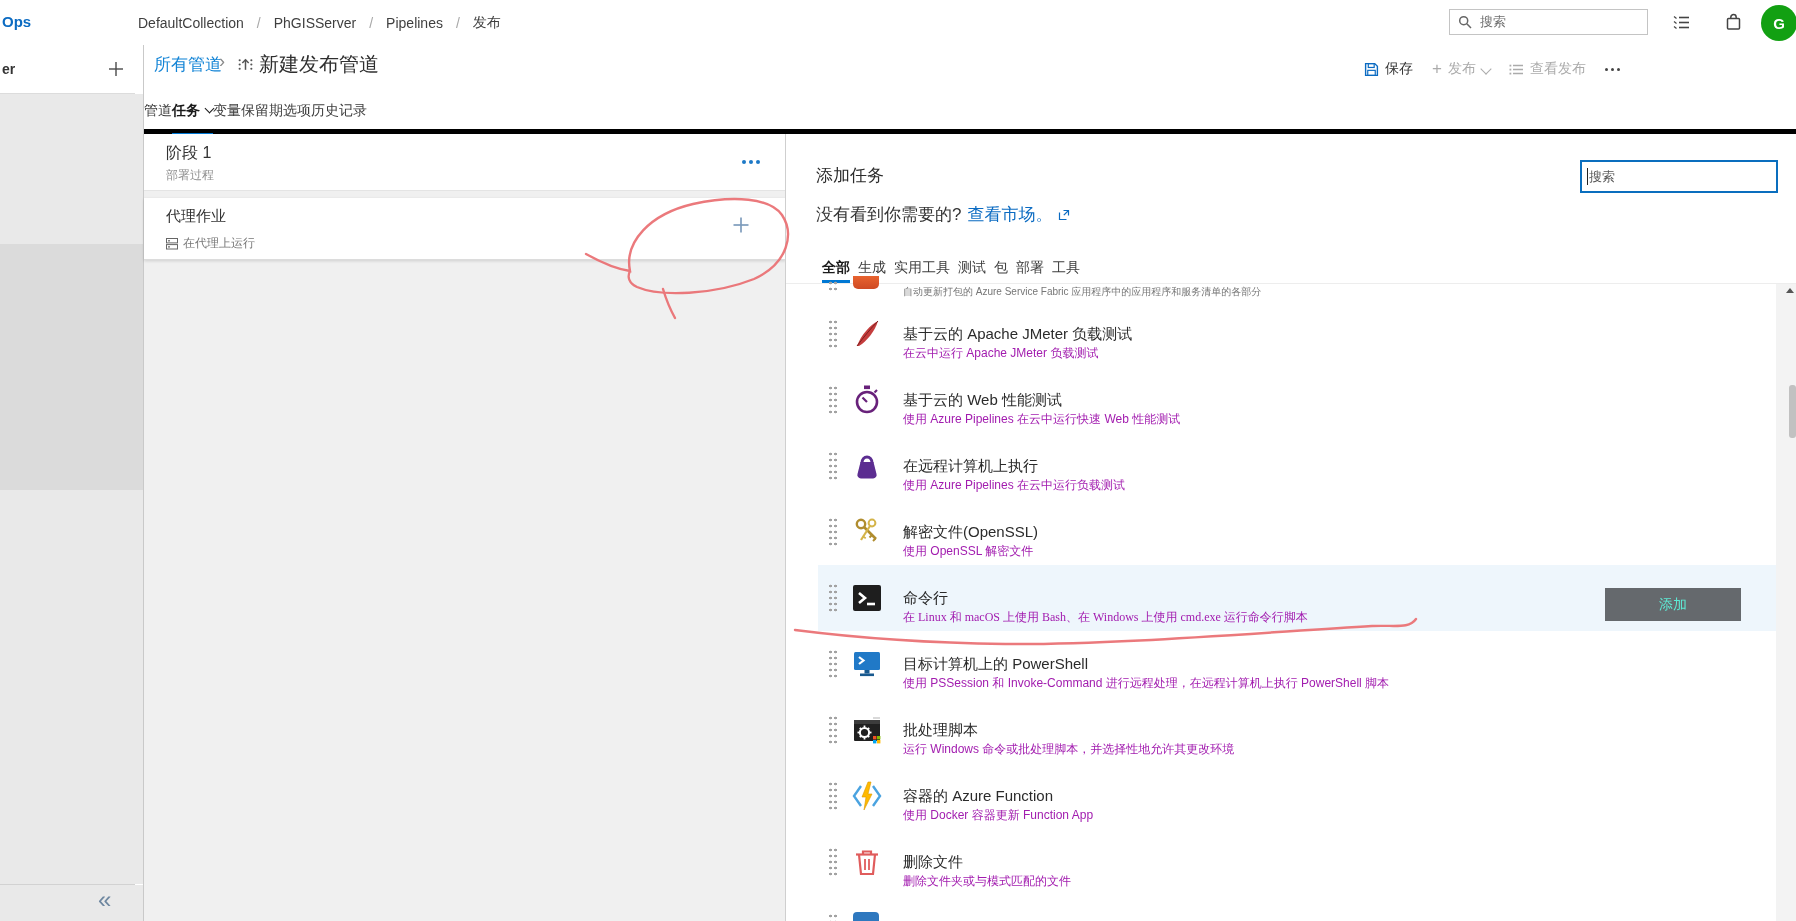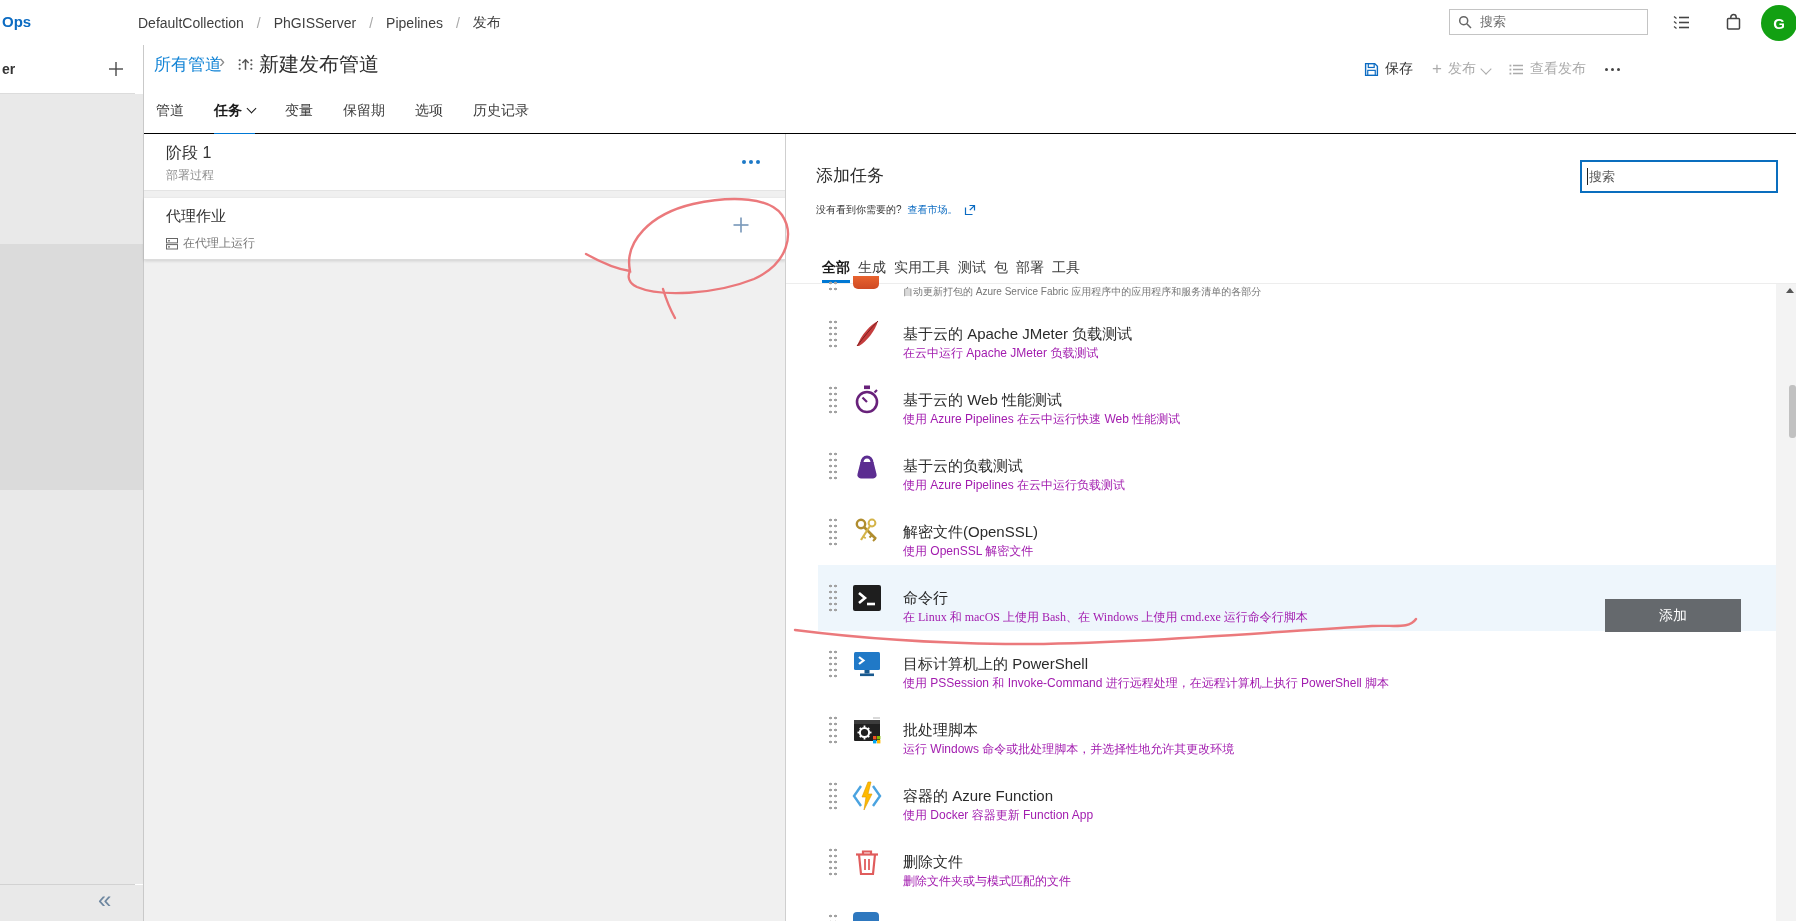--- a/index.html
+++ b/index.html
@@ -38,62 +38,62 @@
   .pagetitle{left:259px;top:51px;font-size:20px;color:#2f2f2f;}
   .actions{left:1356px;top:57px;display:flex;gap:19px;align-items:center;height:24px;}
   .act{display:flex;align-items:center;gap:6px;font-size:14px;cursor:pointer;}
   .act.on{color:#333;margin-left:8px;}
   .act.off{color:#ababab;cursor:default;}
   .chev{display:inline-block;width:7px;height:7px;border-right:1.6px solid currentColor;
         border-bottom:1.6px solid currentColor;transform:rotate(45deg);vertical-align:3px;}
   .moredots{display:flex;gap:3px;align-items:center;cursor:pointer;}
   .moredots i{width:3px;height:3px;border-radius:50%;background:#444;}
   
-  .tabbar{left:144px;top:88px;width:1652px;height:46px;background:#fff;border-bottom:1px solid #000000;
-          display:flex;gap:30px;padding-left:12px;box-sizing:border-box;}
+  .tabbar{left:144px;top:88px;width:1652px;height:46px;background:#fff;border-bottom:5px solid #000000;
+          display:flex;padding-left:0;box-sizing:border-box;}
   .ptab{font-size:14px;color:#3d3d3d;height:45px;line-height:45px;cursor:pointer;}
   .ptab.active{font-weight:bold;color:#1a1a1a;border-bottom:3px solid #0078d4;}
   .ptab .chev{margin-left:6px;width:6px;height:6px;}
   
   .leftpanel{left:144px;top:134px;width:642px;height:787px;background:#f0f0f0;}
   .stagecard{left:0;top:0;width:642px;height:56px;background:#fff;border-bottom:1px solid #e4e4e4;}
   .stagename{left:22px;top:9px;font-size:16px;color:#333;}
   .stagesub{left:22px;top:33px;font-size:12px;color:#8f8f8f;}
   .dots3{left:598px;top:26px;display:flex;gap:3px;cursor:pointer;}
   .dots3 i{width:4px;height:4px;border-radius:50%;background:#1d79c7;}
   .jobcard{left:0;top:64px;width:642px;height:61px;background:#fff;border-bottom:1px solid #dcdcdc;
            box-shadow:0 1px 3px rgba(0,0,0,.14);}
   .jobname{left:22px;top:9px;font-size:15px;color:#333;}
   .jobicon{left:22px;top:38px;}
   .jobsub{left:39px;top:37px;font-size:12px;color:#777;}
   .jobplus{left:588px;top:18px;cursor:pointer;}
   .panel-div{left:785px;top:134px;width:1px;height:787px;background:#cfcfcf;}
   
   .rightpanel{left:786px;top:134px;width:1010px;height:787px;background:#fff;}
   .tp-title{left:30px;top:30px;font-size:17px;color:#2b2b2b;font-weight:500;}
-  .tp-hint{left:30px;top:69px;display:flex;gap:6px;align-items:center;font-size:10px;}
+  .tp-hint{left:30px;top:69px;display:flex;gap:6px;align-items:center;font-size:17px;}
   .tp-hint .txt{color:#333;}
   .tp-hint .lnk{color:#0b6bc2;cursor:pointer;}
   .tp-search{left:794px;top:26px;width:198px;height:33px;border:2px solid #0a6ebe;background:#fff;
              display:flex;align-items:center;padding-left:5px;box-sizing:border-box;}
   .tp-search .caret{width:1px;height:17px;background:#222;}
   .tp-search .ph{font-size:13px;color:#555;margin-left:1px;}
   .cattabs{left:36px;top:120px;display:flex;gap:8px;height:29px;}
   .ctab{font-size:14px;color:#3d3d3d;line-height:26px;cursor:pointer;}
   .ctab.active{font-weight:bold;color:#1a1a1a;border-bottom:3px solid #0078d4;}
   .cat-div{left:0;top:149px;width:1010px;height:1px;background:#ededed;}
   
   .trow{left:32px;width:960px;height:66px;}
   .trow.hl{background:#eef6fc;}
   .grip{left:10px;top:18px;width:9px;height:30px;cursor:grab;
         background-image:radial-gradient(#a3a3a3 1.1px,transparent 1.3px);background-size:5px 6px;}
   .ticon{left:33px;top:17px;width:32px;height:32px;}
   .ttitle{left:85px;top:24px;font-size:15px;color:#2b2b2b;}
   .tsub{left:85px;top:44px;font-size:12px;color:#a21caf;}
-  .addbtn{left:787px;top:34px;width:136px;height:33px;background:#65696d;color:#ffffff;font-size:14px;
+  .addbtn{left:787px;top:23px;width:136px;height:33px;background:#65696d;color:#5eead4;font-size:14px;
           display:flex;align-items:center;justify-content:center;cursor:pointer;}
   .sf-sliver{left:67px;top:142px;width:26px;height:13px;border-radius:0 0 5px 5px;
              background:linear-gradient(#e8632f,#cf4a24);}
   .sf-sub{left:117px;top:151px;font-size:10px;color:#767676;}
   .grip-sliver-top{left:42px;top:146px;width:9px;height:12px;
         background-image:radial-gradient(#a3a3a3 1.1px,transparent 1.3px);background-size:5px 6px;}
   .next-sliver{left:67px;top:778px;width:26px;height:9px;border-radius:4px 4px 0 0;background:#2e78bf;}
   .grip-sliver-bot{left:42px;top:779px;width:9px;height:8px;
         background-image:radial-gradient(#a3a3a3 1.1px,transparent 1.3px);background-size:5px 6px;}
   .gutter{left:990px;top:150px;width:20px;height:637px;background:#f3f3f3;}
@@ -308,21 +308,21 @@
     </div>
 
     <div class="abs trow" style="top:299px;">
       <div class="abs grip"></div>
       <div class="abs ticon">
         <svg width="32" height="32" viewBox="0 0 32 32">
           <path d="M11 13 C11 5 21 5 21 13" fill="none" stroke="#5c2d91" stroke-width="3"></path>
           <path d="M9.5 12 h13 l3 12 a3.5 3.5 0 0 1 -3.4 4.5 h-12.2 a3.5 3.5 0 0 1 -3.4 -4.5 Z" fill="#5c2d91"></path>
         </svg>
       </div>
-      <div class="abs ttitle nowrap">基于云的负载测试</div>
+      <div class="abs ttitle nowrap">在远程计算机上执行</div>
       <div class="abs tsub nowrap">使用 Azure Pipelines 在云中运行负载测试</div>
     </div>
 
     <div class="abs trow" style="top:365px;">
       <div class="abs grip"></div>
       <div class="abs ticon">
         <svg width="32" height="32" viewBox="0 0 32 32">
           <circle cx="10" cy="8" r="4.2" fill="none" stroke="#b08d2f" stroke-width="2.4"></circle>
           <line x1="13" y1="11" x2="25" y2="23" stroke="#b08d2f" stroke-width="2.6"></line>
           <line x1="21" y1="19" x2="18.5" y2="21.5" stroke="#b08d2f" stroke-width="2"></line>

